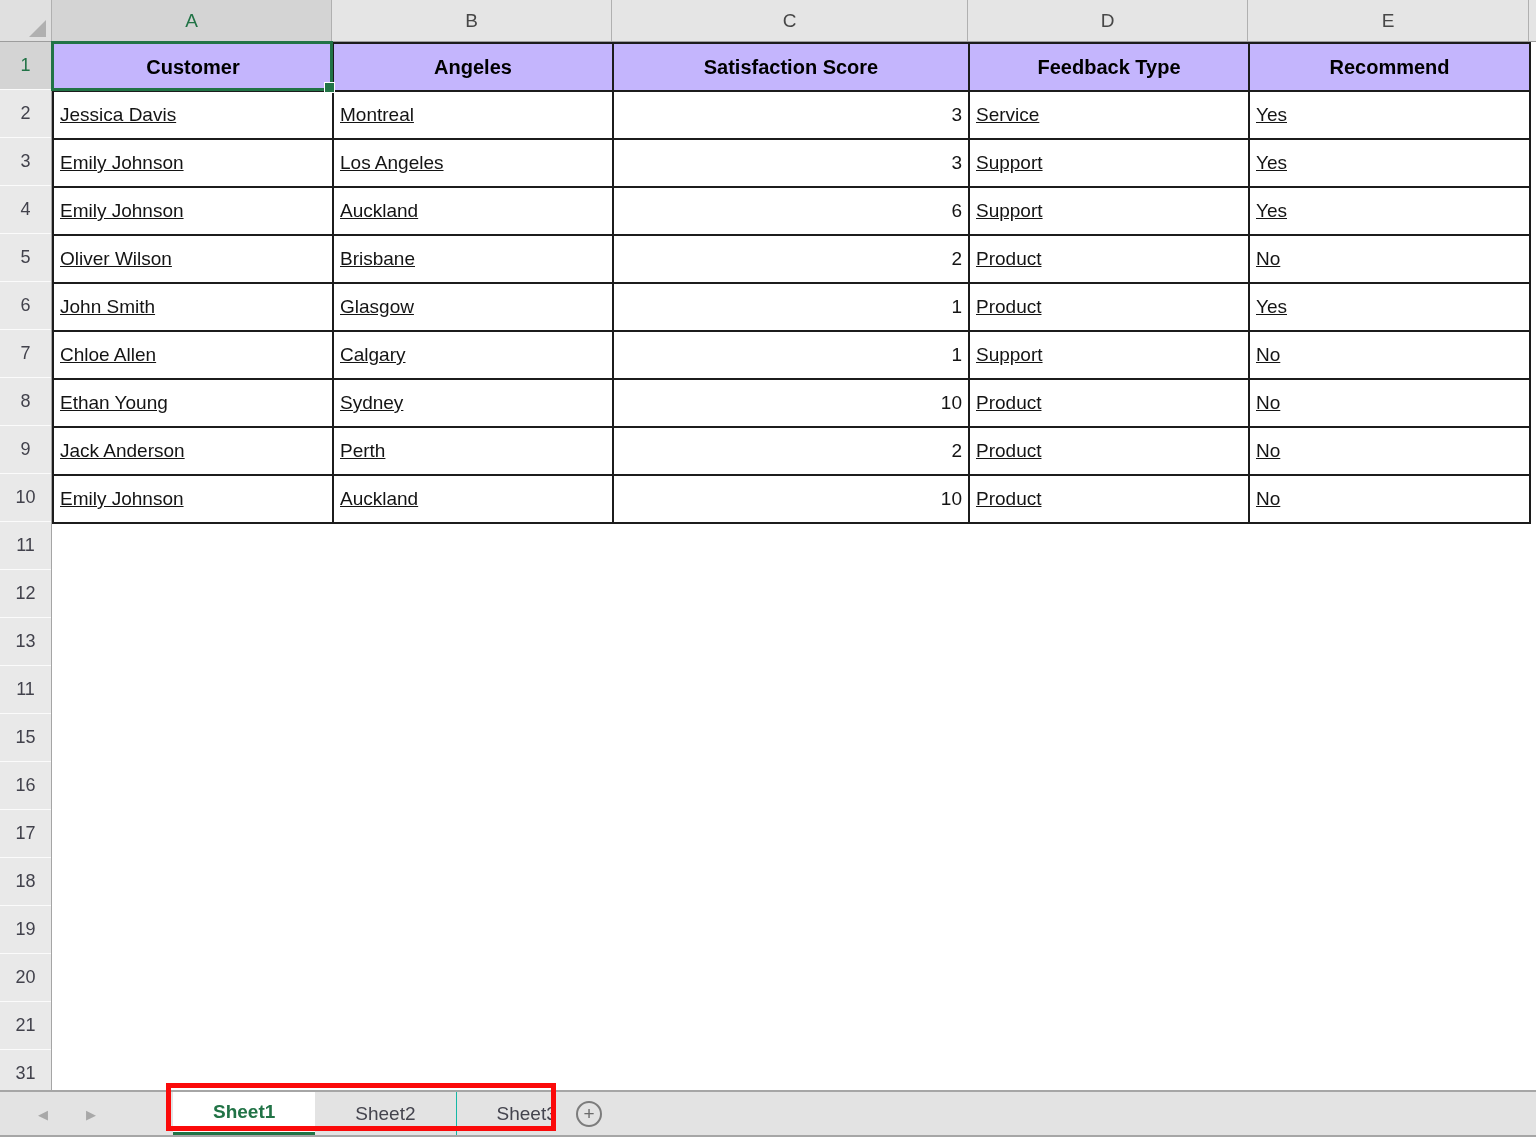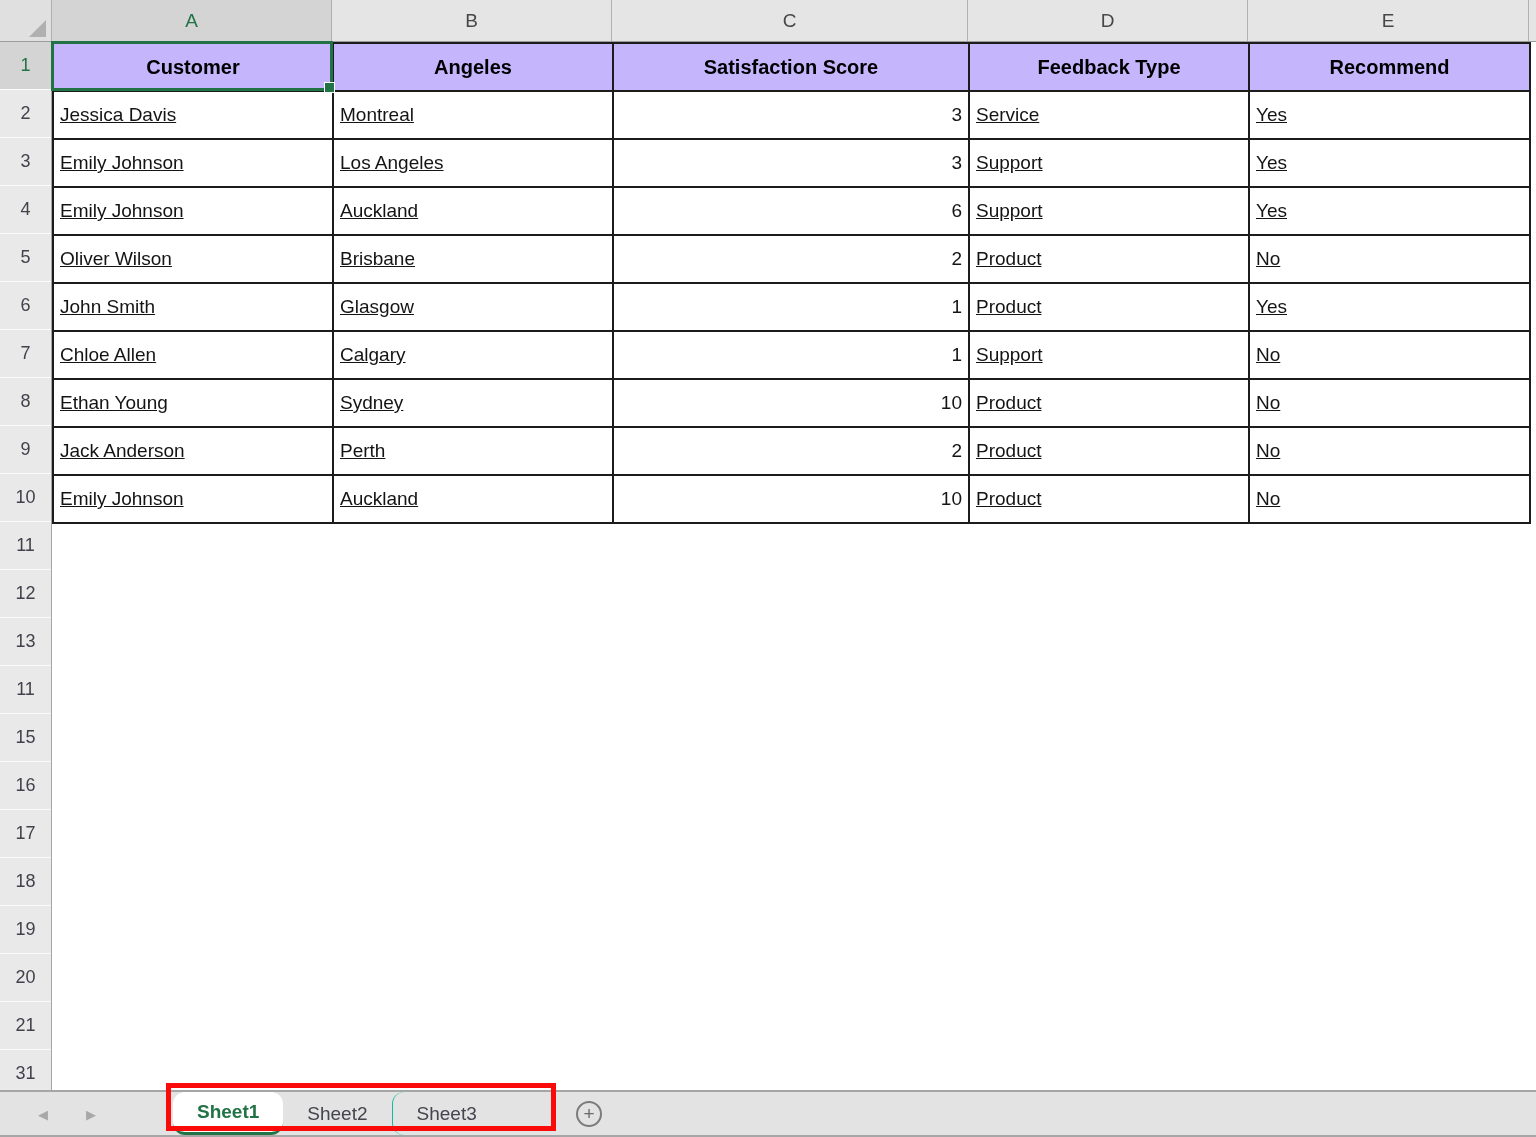--- a/index.html
+++ b/index.html
@@ -71,21 +71,21 @@
     border-top:2px solid #a6a6a6;border-bottom:2px solid #a6a6a6;box-sizing:border-box;
   }
   .nav-arrow{
     position:absolute;top:50%;transform:translateY(-50%);
     font-size:13px;color:#a8a8a8;cursor:default;
   }
   .nav-left{left:38px;} .nav-right{left:86px;}
   .tabs{position:absolute;left:173px;top:0;bottom:0;display:flex;align-items:stretch;}
   .tab{
     display:flex;align-items:center;justify-content:center;
-    font-size:19px;color:#44444e;padding:0 24px;box-sizing:border-box;position:relative;border-radius:12px;
+    font-size:19px;color:#44444e;padding:0 40px;box-sizing:border-box;position:relative;
   }
   .tab.active{
     background:#ffffff;color:#217346;font-weight:bold;
     border-bottom:3px solid #217346;
   }
   .tab.divided{border-left:1px solid #14b8a6;}
   .add-sheet{
     position:absolute;left:576px;top:50%;transform:translateY(-50%);
     width:26px;height:26px;border:2px solid #7c7c7c;border-radius:50%;
     box-sizing:border-box;display:flex;align-items:center;justify-content:center;

